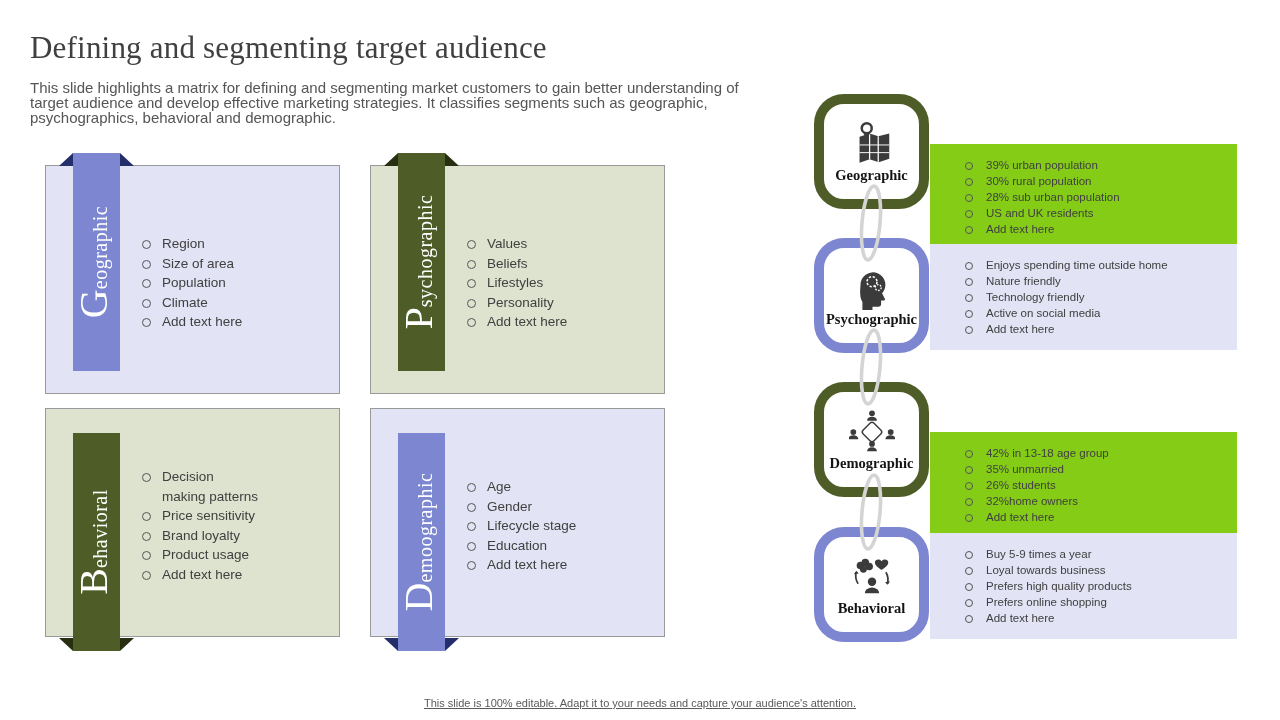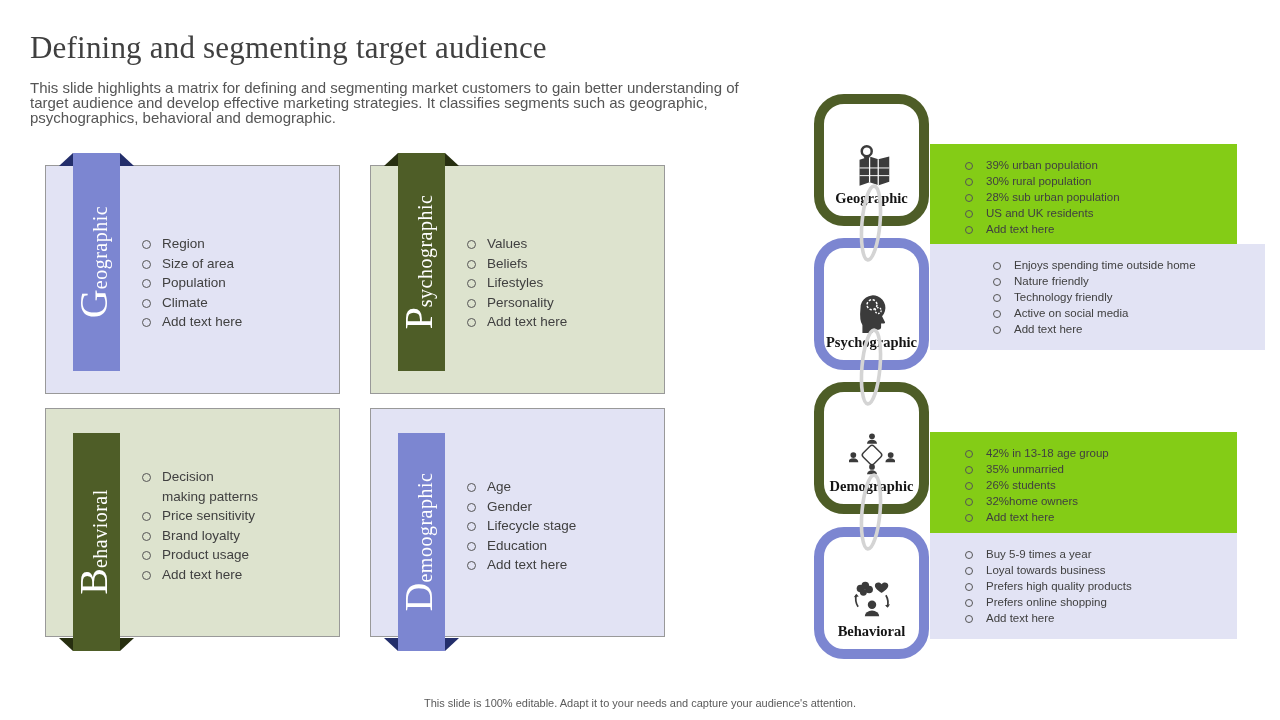--- a/index.html
+++ b/index.html
@@ -5,21 +5,21 @@
   html,body{margin:0;padding:0;background:#ffffff;}
   .slide{position:relative;width:1280px;height:720px;background:#ffffff;overflow:hidden;
          font-family:"Liberation Sans",sans-serif;}
 
   
   .title{position:absolute;left:30px;top:30px;font-family:"Liberation Serif",serif;
          font-size:31px;color:#404040;letter-spacing:.2px;}
   .subtitle{position:absolute;left:30px;top:80px;width:730px;font-size:15px;
             line-height:15px;color:#555555;}
   .footer{position:absolute;left:0;top:697px;width:1280px;text-align:center;
-          font-size:11px;color:#5a5a5a;}
+          font-size:11px;color:#5a5a5a;text-decoration:underline;}
 
   
   .qbox{position:absolute;width:295px;height:229px;border:1px solid #999999;box-sizing:border-box;}
   .qbox.purple{background:#e2e3f4;}
   .qbox.olive{background:#dde3ce;}
   .box-a{left:45px;top:165px;}
   .box-b{left:370px;top:165px;}
   .box-c{left:45px;top:408px;}
   .box-d{left:370px;top:408px;}
 
@@ -57,23 +57,23 @@
   
   .panel{position:absolute;left:930px;width:307px;height:106px;}
   .panel.olive{background:#84cc16;margin-top:44px;}
   .panel.purple{background:#e2e3f4;}
   .plist{list-style:none;margin:0;padding:13px 8px 0 35px;font-size:11.5px;
          line-height:16px;color:#404040;}
   .plist li{display:flex;align-items:flex-start;}
   .plist li .dot{flex-shrink:0;width:6px;height:6px;border:1px solid #555;border-radius:50%;
                  margin:4.5px 13px 0 0;}
 
-  .card{position:absolute;left:814px;width:115px;height:132px;background:#ffffff;
+  .card{position:absolute;left:814px;width:115px;height:115px;background:#ffffff;
         border-radius:30px;box-sizing:border-box;display:flex;flex-direction:column;
-        align-items:center;justify-content:flex-end;padding:11px 0 9px 0;}
+        align-items:center;justify-content:center;padding:11px 0 9px 0;}
   .card.olive{border:10px solid #4e5d27;}
   .card.purple{border:10px solid #7c86d1;}
   .card .label{font-family:"Liberation Serif",serif;font-weight:bold;font-size:14.5px;
                color:#141414;white-space:nowrap;}
   .card svg{display:block;}
 
   .chain{position:absolute;left:851px;width:40px;height:84px;}
 </style>
 </head>
 <body>
@@ -234,21 +234,21 @@
           <span class="dot"></span>
           <span>US and UK residents</span>
         </li>
       <li>
           <span class="dot"></span>
           <span>Add text here</span>
         </li>
     </ul>
   </div>
 
-  <div class="panel purple" style="top:244px;padding-left:28px;">
+  <div class="panel purple" style="top:244px;">
     <ul class="plist">
       <li>
           <span class="dot"></span>
           <span>Enjoys spending time outside home</span>
         </li>
       <li>
           <span class="dot"></span>
           <span>Nature friendly</span>
         </li>
       <li>

